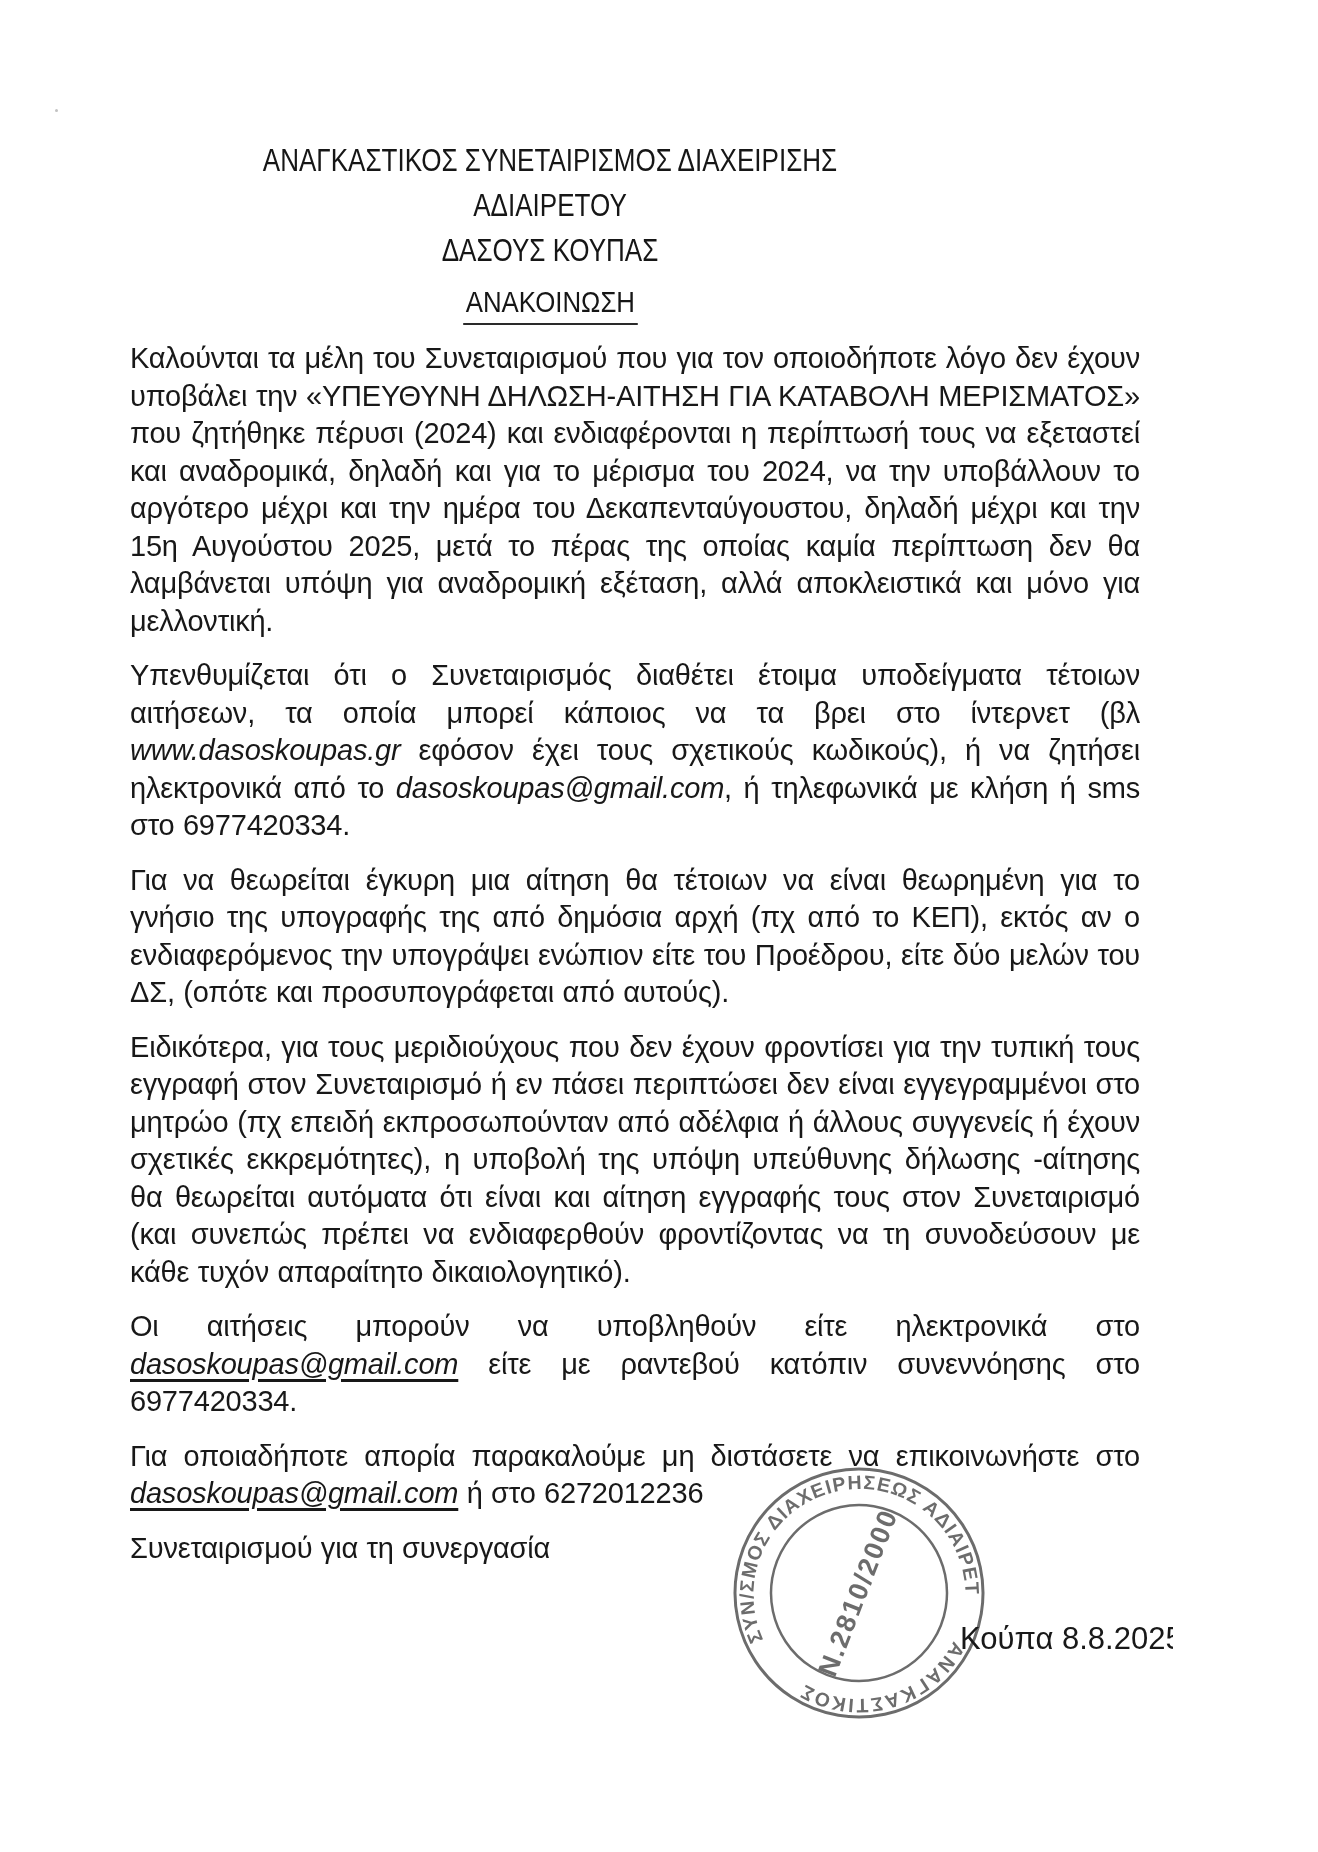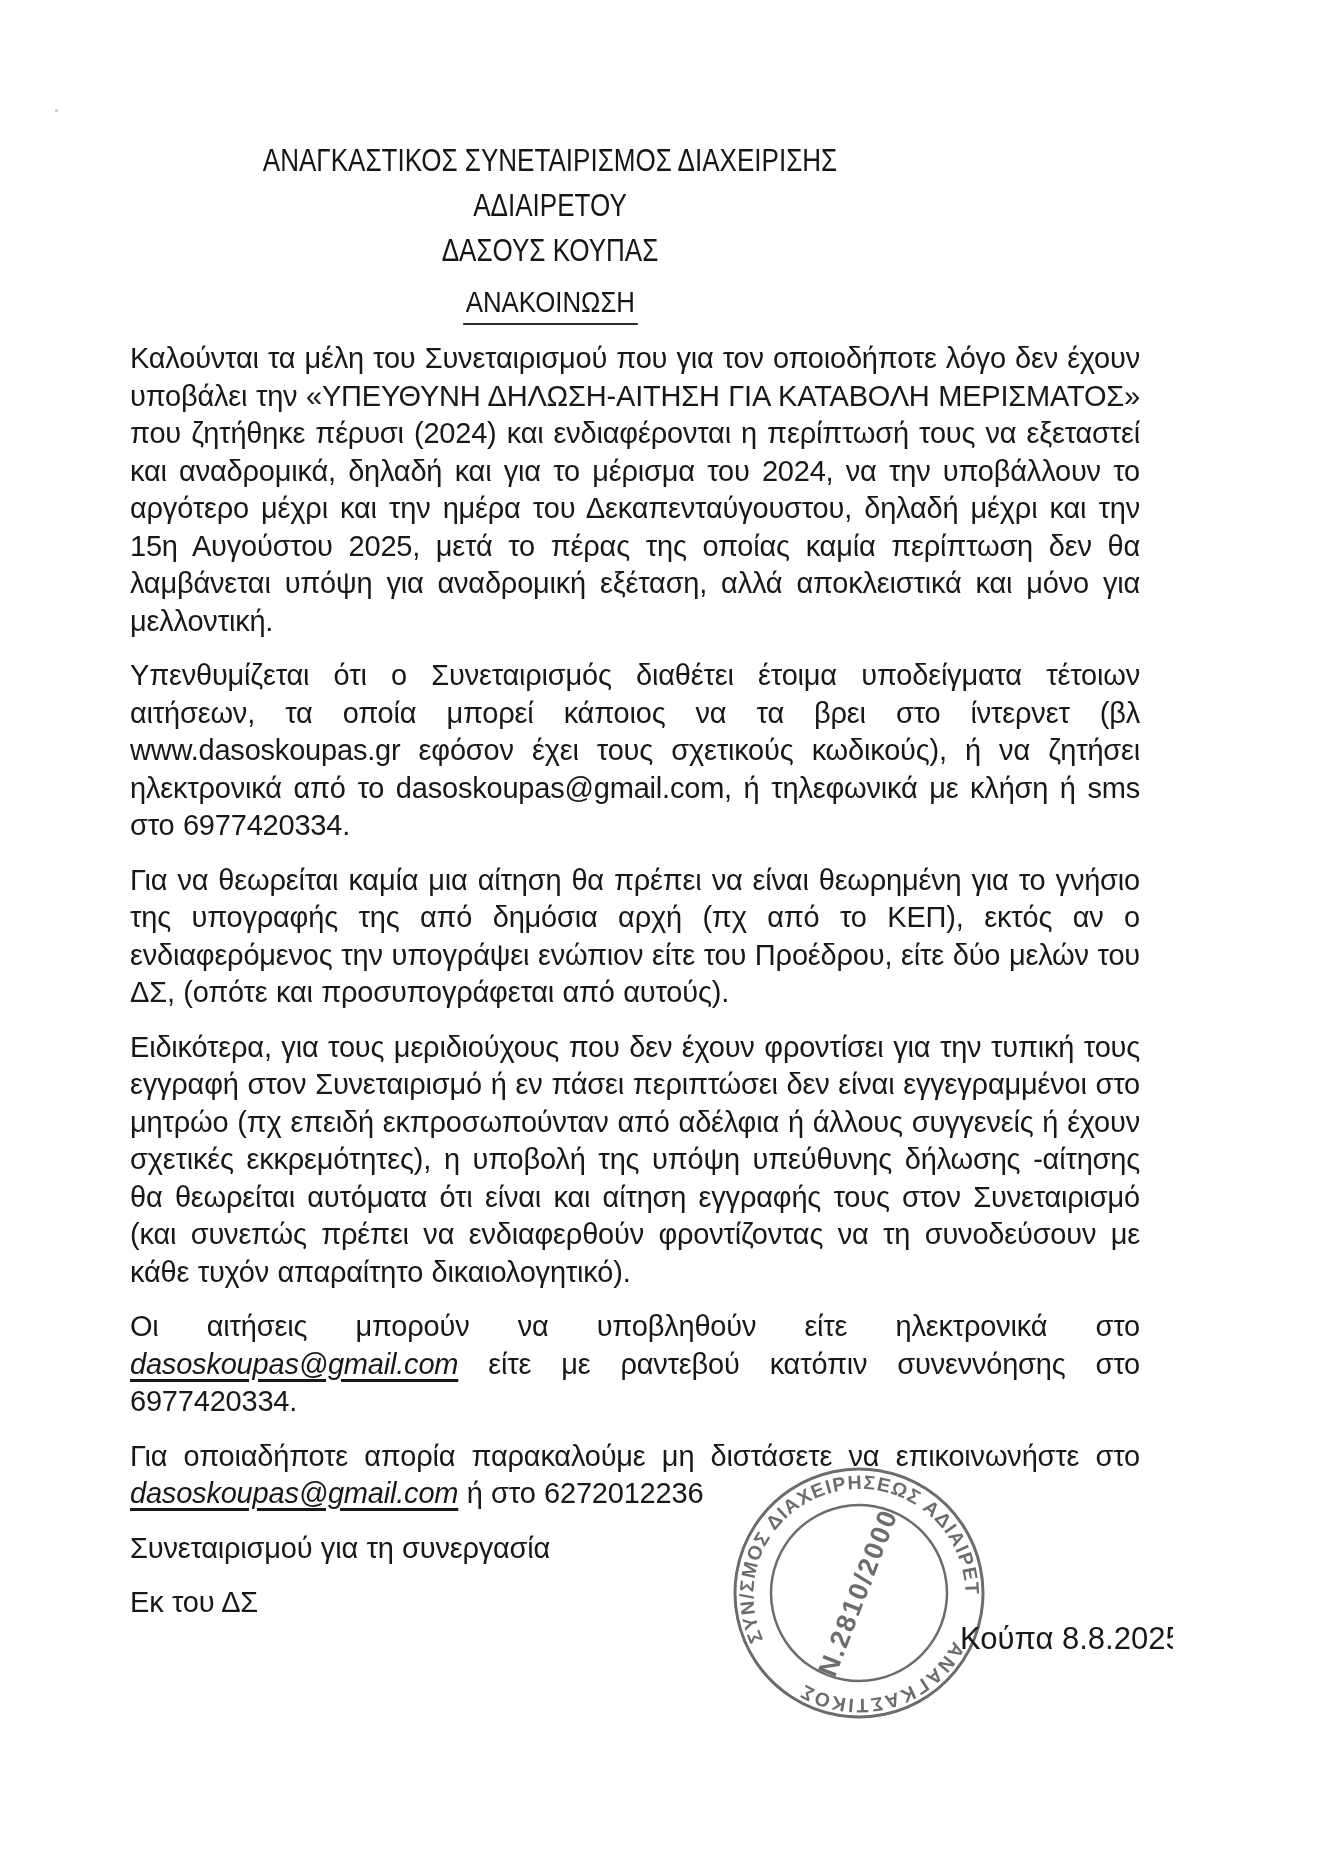--- a/index.html
+++ b/index.html
@@ -32,21 +32,21 @@
   .body-text{margin-top:15px;}
   .body-text p{
     margin:0 0 17px 0;
     font-size:29px;line-height:37.5px;
     text-align:justify;
     letter-spacing:-0.2px;
     word-spacing:0.6px;
     color:#181818;
   }
   .body-text p.no-justify{text-align:left;}
-  .em-link{}
+  .em-link{font-style:italic;}
   .em-underline{
     font-style:italic;
     text-decoration:underline;
     text-decoration-thickness:2.5px;
     text-underline-offset:5px;
   }
   .closing{margin-top:6px;}
   .date-line{
     position:absolute;left:960px;top:1620px;
     font-size:31px;line-height:37px;color:#181818;
@@ -89,42 +89,39 @@
 
       <p>
         <span>Καλούνται τα μέλη του Συνεταιρισμού που για τον οποιοδήποτε λόγο δεν έχουν υποβάλει την «ΥΠΕΥΘΥΝΗ ΔΗΛΩΣΗ-ΑΙΤΗΣΗ ΓΙΑ ΚΑΤΑΒΟΛΗ ΜΕΡΙΣΜΑΤΟΣ» που ζητήθηκε πέρυσι (2024) και ενδιαφέρονται η περίπτωσή τους να εξεταστεί και αναδρομικά, δηλαδή και για το μέρισμα του 2024, να την υποβάλλουν το αργότερο μέχρι και την ημέρα του Δεκαπενταύγουστου, δηλαδή μέχρι και την 15η Αυγούστου 2025, μετά το πέρας της οποίας καμία περίπτωση δεν θα λαμβάνεται υπόψη για αναδρομική εξέταση, αλλά αποκλειστικά και μόνο για μελλοντική.</span>
       </p>
 
       <p>
         <span>Υπενθυμίζεται ότι ο Συνεταιρισμός διαθέτει έτοιμα υποδείγματα τέτοιων αιτήσεων, τα οποία μπορεί κάποιος να τα βρει στο ίντερνετ (βλ </span><span class="em-link">www.dasoskoupas.gr</span><span> εφόσον έχει τους σχετικούς κωδικούς), ή να ζητήσει ηλεκτρονικά από το </span><span class="em-link">dasoskoupas@gmail.com</span><span>, ή τηλεφωνικά με κλήση ή sms στο 6977420334.</span>
       </p>
 
       <p>
-        <span>Για να θεωρείται καμία μια αίτηση θα πρέπει να είναι θεωρημένη για το γνήσιο της υπογραφής της από δημόσια αρχή (πχ από το ΚΕΠ), εκτός αν ο ενδιαφερόμενος την υπογράψει ενώπιον είτε του Προέδρου, είτε δύο μελών του ΔΣ, (οπότε και προσυπογράφεται από αυτούς).</span>
+        <span>Για να θεωρείται έγκυρη μια αίτηση θα τέτοιων να είναι θεωρημένη για το γνήσιο της υπογραφής της από δημόσια αρχή (πχ από το ΚΕΠ), εκτός αν ο ενδιαφερόμενος την υπογράψει ενώπιον είτε του Προέδρου, είτε δύο μελών του ΔΣ, (οπότε και προσυπογράφεται από αυτούς).</span>
       </p>
 
       <p>
         <span>Ειδικότερα, για τους μεριδιούχους που δεν έχουν φροντίσει για την τυπική τους εγγραφή στον Συνεταιρισμό ή εν πάσει περιπτώσει δεν είναι εγγεγραμμένοι στο μητρώο (πχ επειδή εκπροσωπούνταν από αδέλφια ή άλλους συγγενείς ή έχουν σχετικές εκκρεμότητες), η υποβολή της υπόψη υπεύθυνης δήλωσης -αίτησης θα θεωρείται αυτόματα ότι είναι και αίτηση εγγραφής τους στον Συνεταιρισμό (και συνεπώς πρέπει να ενδιαφερθούν φροντίζοντας  να τη συνοδεύσουν με κάθε τυχόν απαραίτητο δικαιολογητικό).</span>
       </p>
 
       <p>
         <span>Οι αιτήσεις μπορούν να υποβληθούν είτε ηλεκτρονικά στο </span><span class="em-underline">dasoskoupas@gmail.com</span><span> είτε με ραντεβού κατόπιν συνεννόησης στο 6977420334.</span>
       </p>
 
       <p>
         <span>Για οποιαδήποτε απορία παρακαλούμε μη διστάσετε να επικοινωνήστε στο </span><span class="em-underline">dasoskoupas@gmail.com</span><span> ή στο 6272012236</span>
       </p>
 
       <p class="no-justify closing">
         <span>Συνεταιρισμού για τη συνεργασία</span>
       </p>
 
-      <p class="no-justify">
-        <span>Εκ του ΔΣ</span>
-      </p>
 
     </div>
   </div>
 
   <div class="stamp">
     <svg width="266" height="266" viewBox="0 0 266 266" xmlns="http://www.w3.org/2000/svg">
       <defs>
         <path id="arcTop" d="M 30.2 160.9 A 106 106 0 1 1 235.8 160.9" fill="none"></path>
         <path id="arcBottom" d="M 224.8 186 A 106 106 0 0 1 41.2 186" fill="none"></path>
       </defs>

